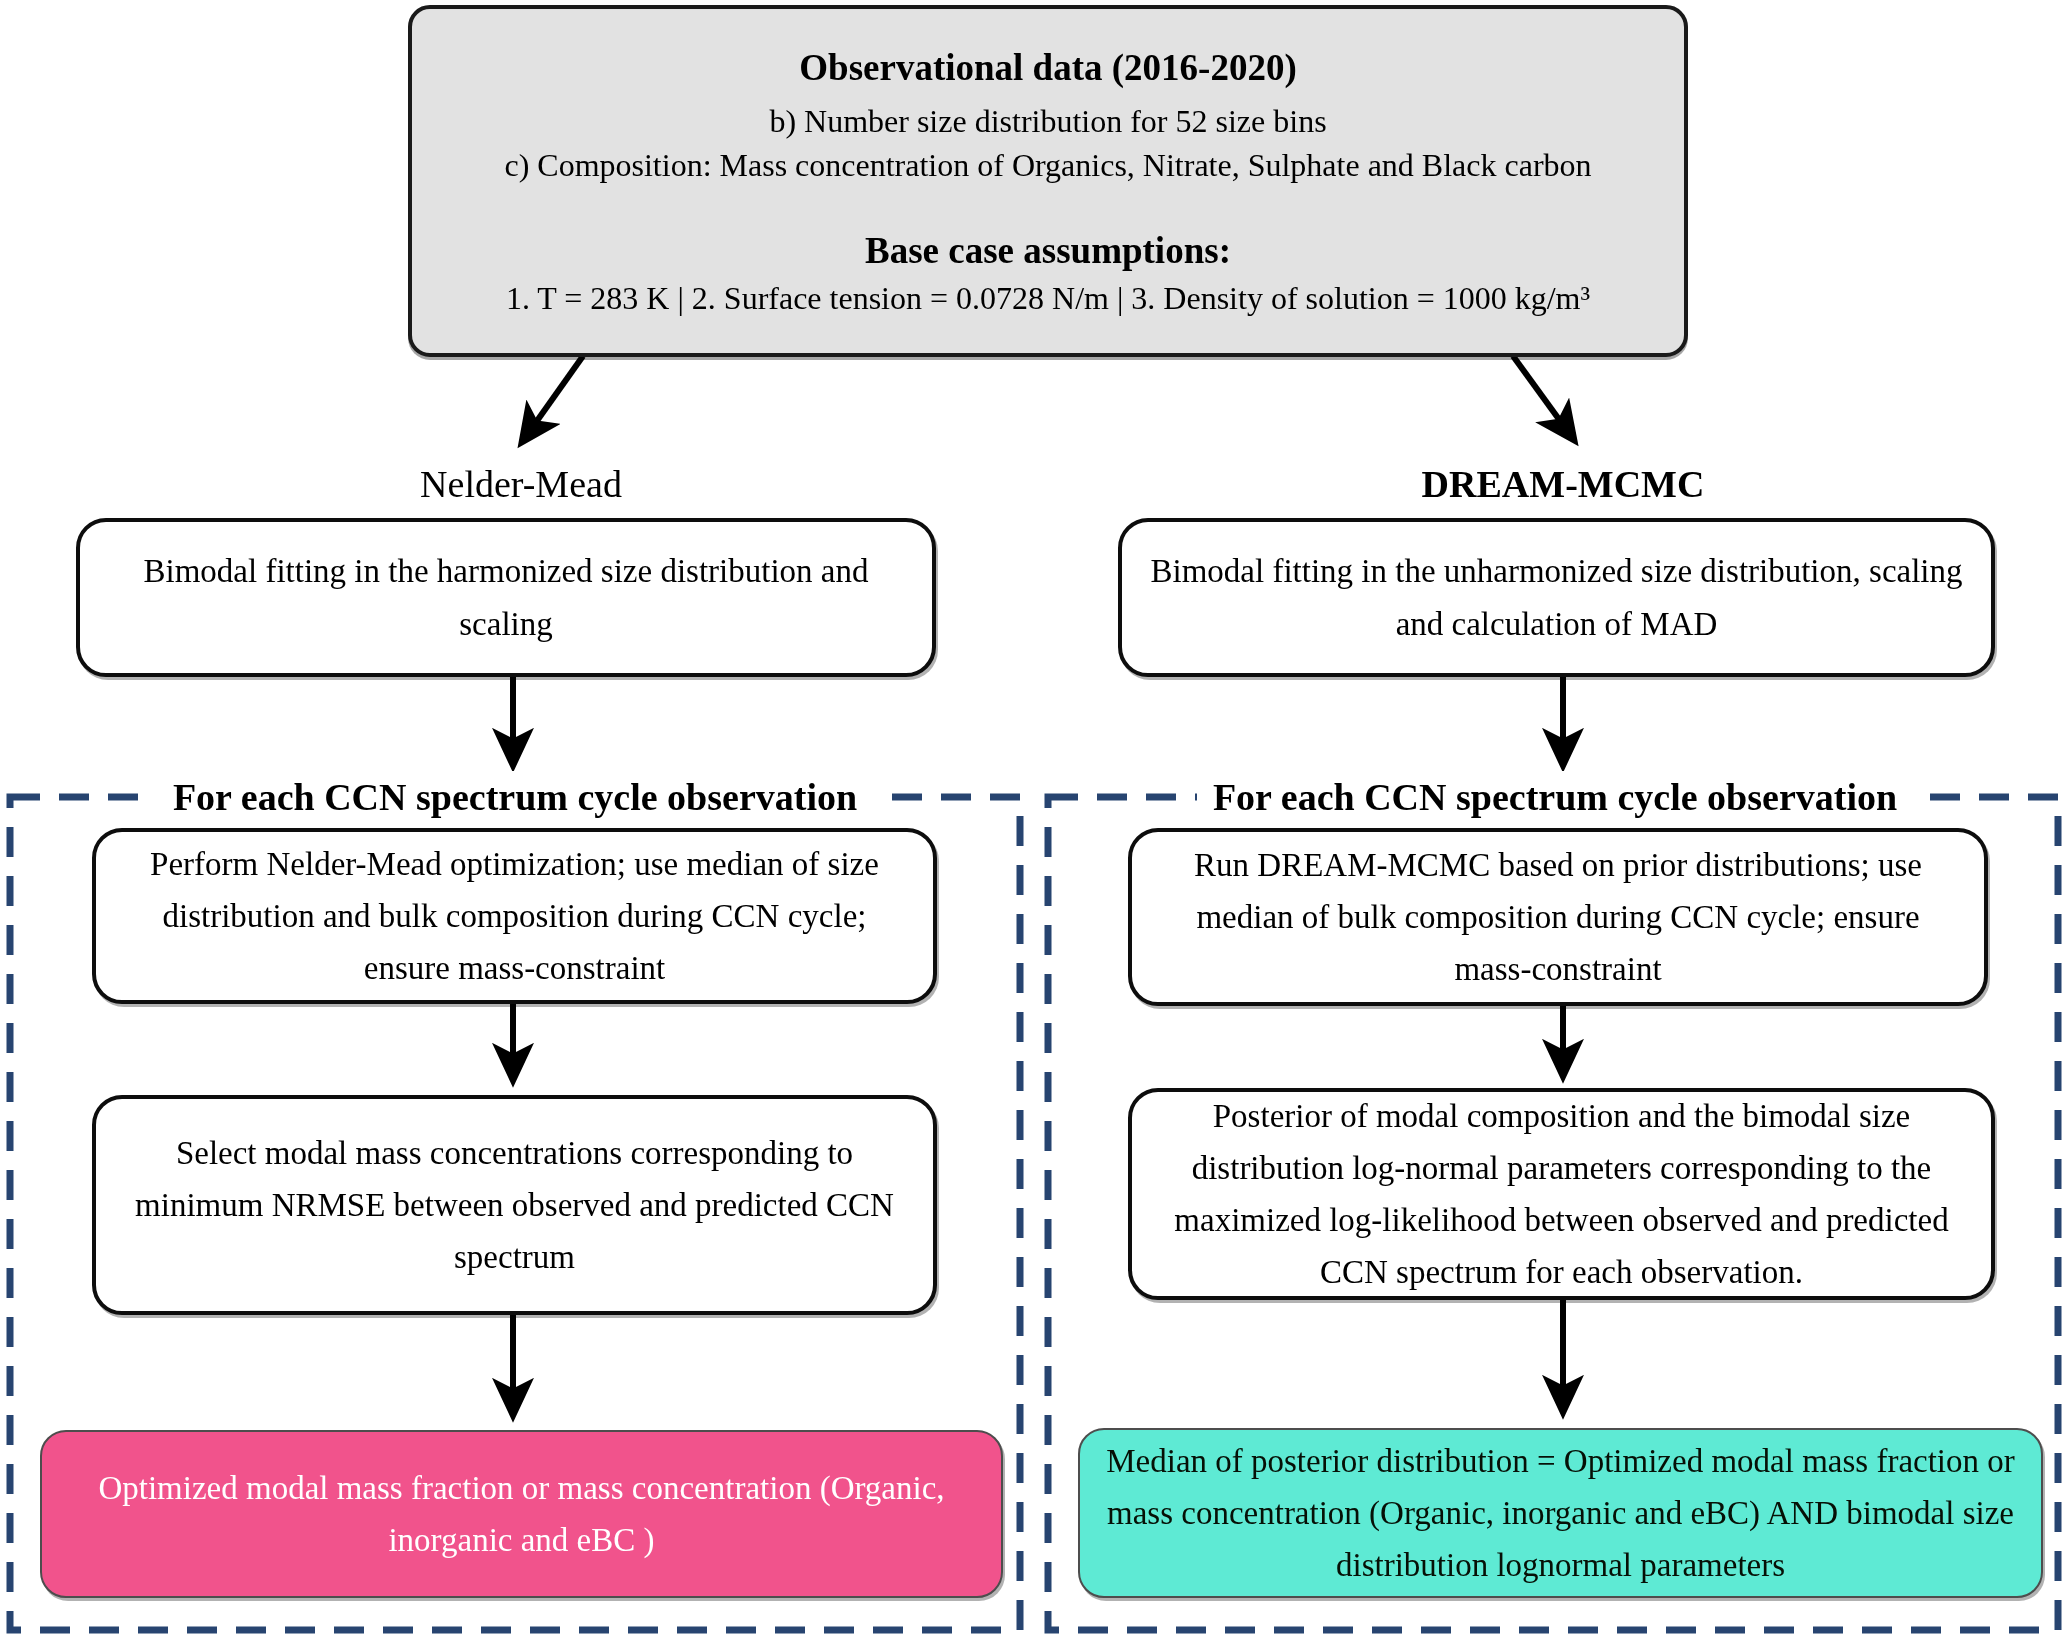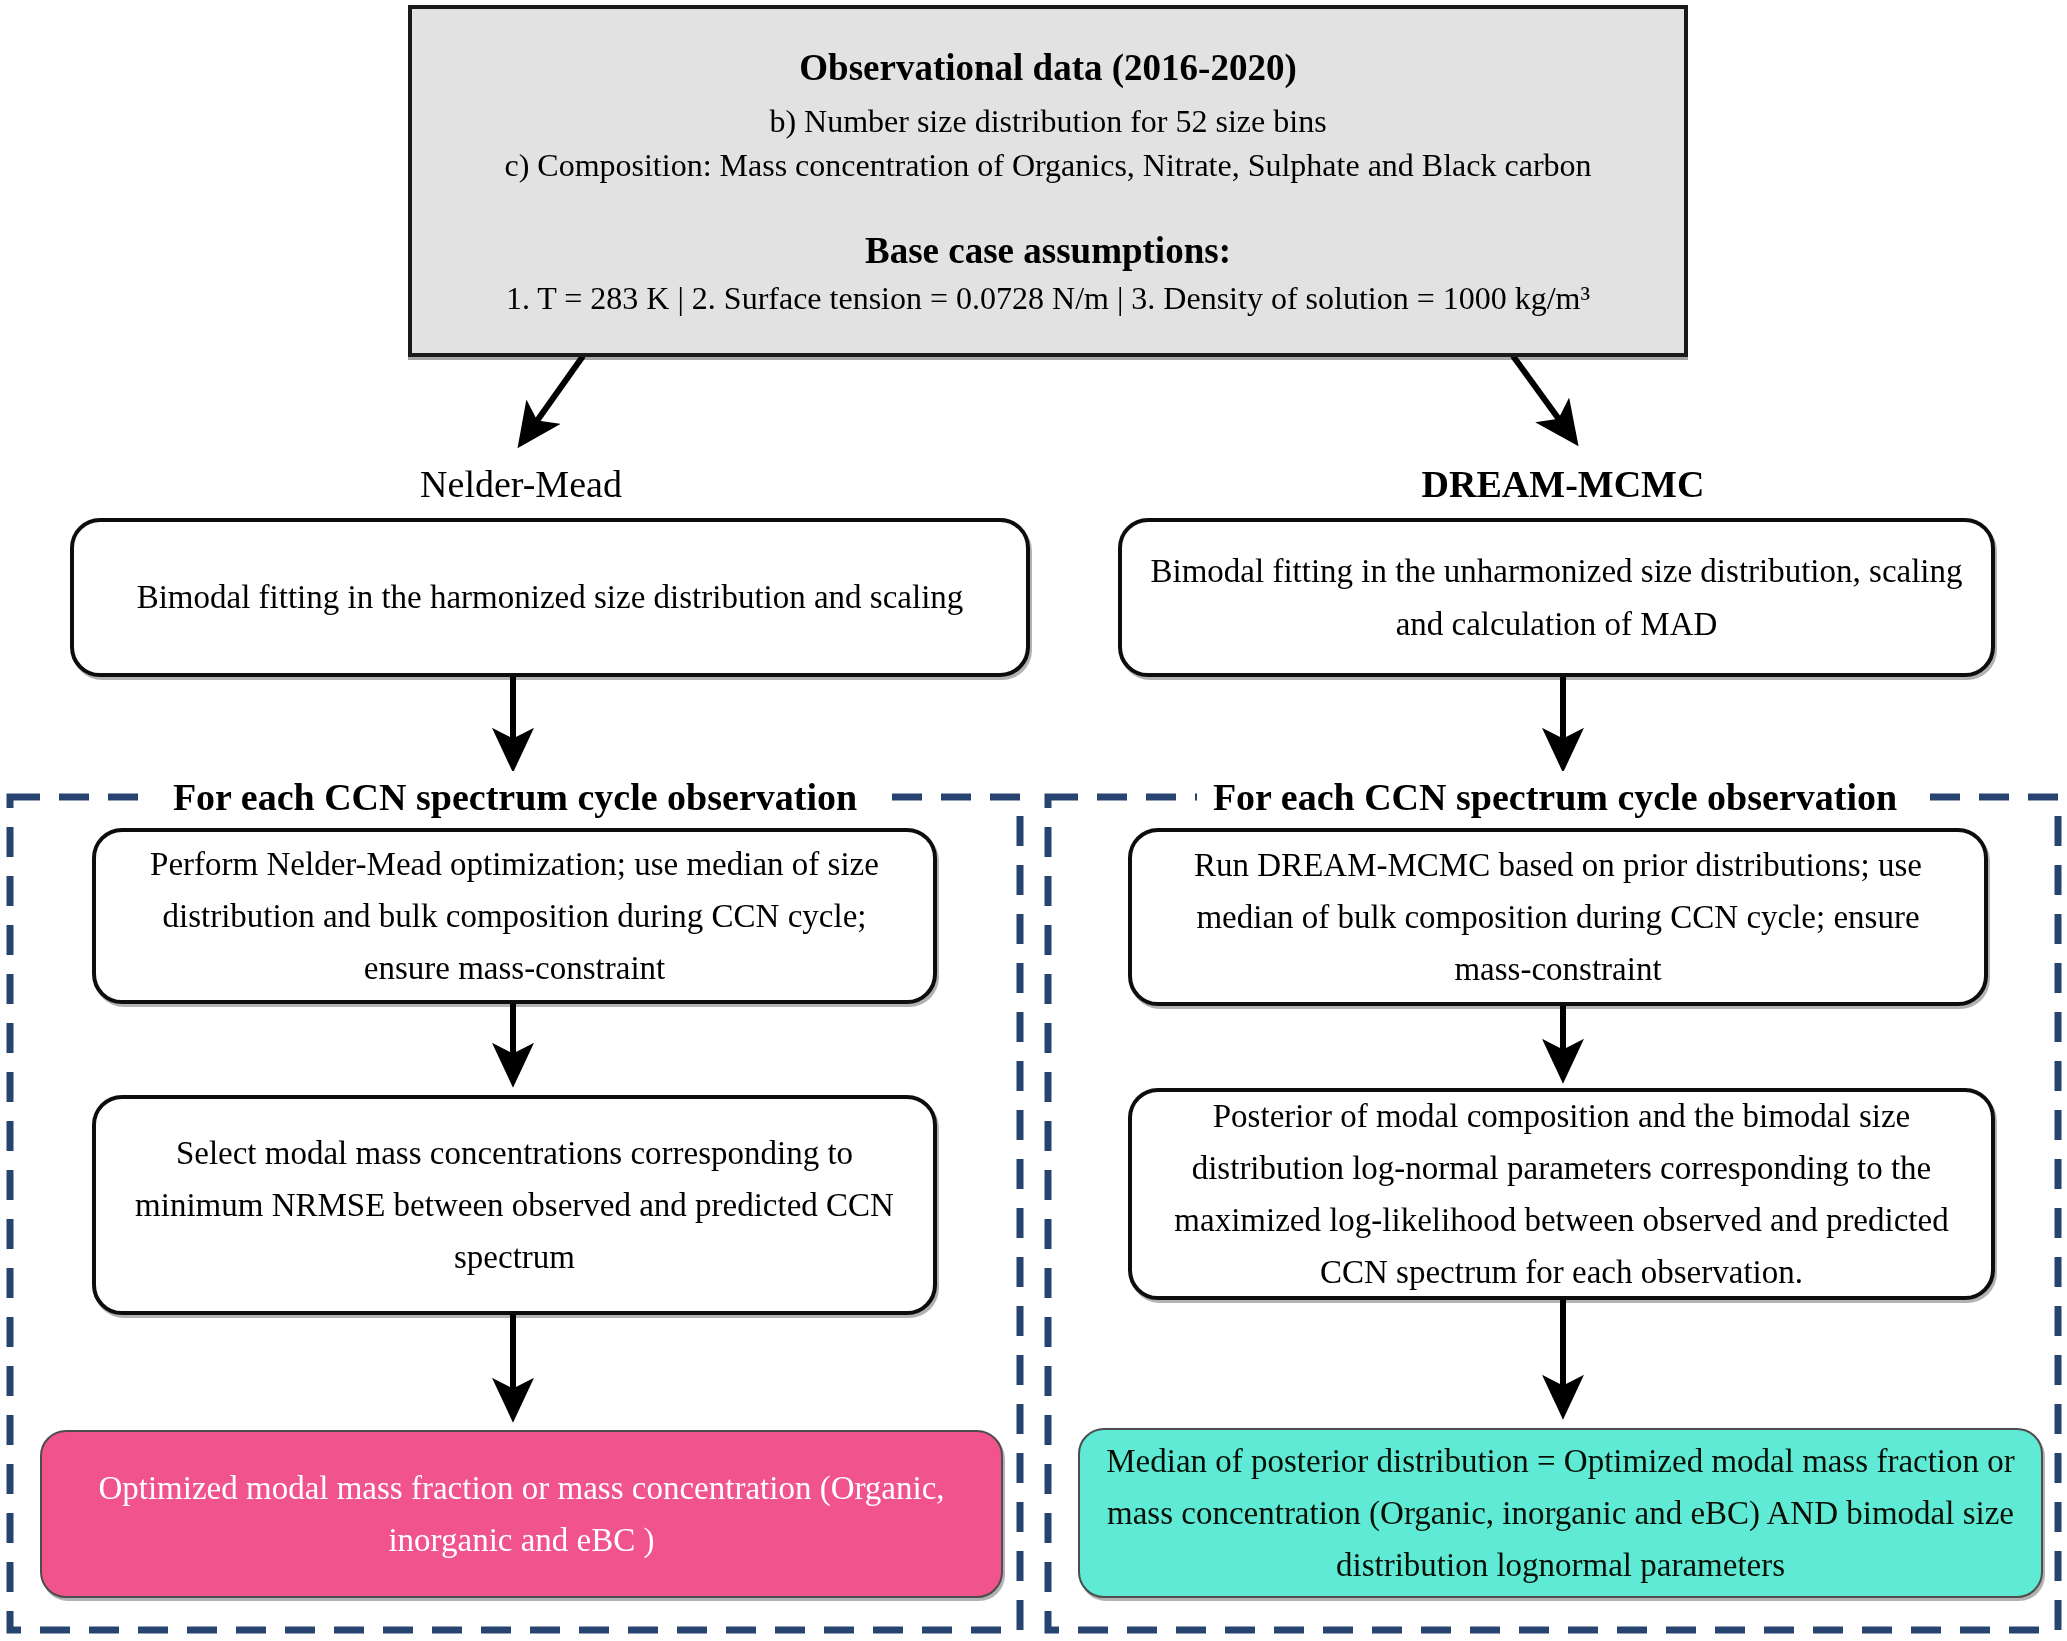--- a/index.html
+++ b/index.html
@@ -25,20 +25,21 @@
   }
   .node {
     position: absolute;
     z-index: 2;
     box-sizing: border-box;
     display: flex;
     flex-direction: column;
     align-items: center;
     justify-content: center;
     text-align: center;
+    border-radius: 22px;
   }
   .top-box {
     left: 408px; top: 5px;
     width: 1280px; height: 352px;
     background: #e2e2e2;
     border: 4px solid #1a1a1a;
     box-shadow: 0 3px 0 rgba(0,0,0,0.35);
     font-size: 32px;
     line-height: 1.38;
     padding: 10px 22px;
@@ -130,21 +131,21 @@
     <div class="bx-title">Observational data (2016-2020)</div>
     <div>b) Number size distribution for 52 size bins</div>
     <div>c) Composition: Mass concentration of Organics,  Nitrate,  Sulphate and Black carbon</div>
     <div class="assump-title">Base case assumptions:</div>
     <div>1. T = 283 K | 2. Surface tension = 0.0728 N/m | 3. Density of solution = 1000 kg/m³</div>
   </div>
 
   <div class="method-label" style="left:171px; top:462px;">Nelder-Mead</div>
   <div class="method-label" style="left:1213px; top:462px;font-weight:bold;">DREAM-MCMC</div>
 
-  <div class="node rbox" style="left:70px; top:518px; width:960px; height:159px;">Bimodal fitting in the harmonized size distribution and scaling</div>
+  <div class="node rbox" style="left:76px; top:518px; width:860px; height:159px;">Bimodal fitting in the harmonized size distribution and scaling</div>
   <div class="node rbox" style="left:1118px; top:518px; width:877px; height:159px;">Bimodal fitting in the unharmonized size distribution, scaling and calculation of MAD</div>
 
   <div class="loop-header" style="left:75px; top:771px; width:880px;">
     <span>For each CCN spectrum cycle observation</span>
   </div>
   <div class="loop-header" style="left:1115px; top:771px; width:880px;">
     <span>For each CCN spectrum cycle observation</span>
   </div>
 
   <div class="node rbox" style="left:92px; top:828px; width:845px; height:176px;">Perform Nelder-Mead optimization; use median of size distribution and bulk composition during CCN cycle; ensure mass-constraint</div>

